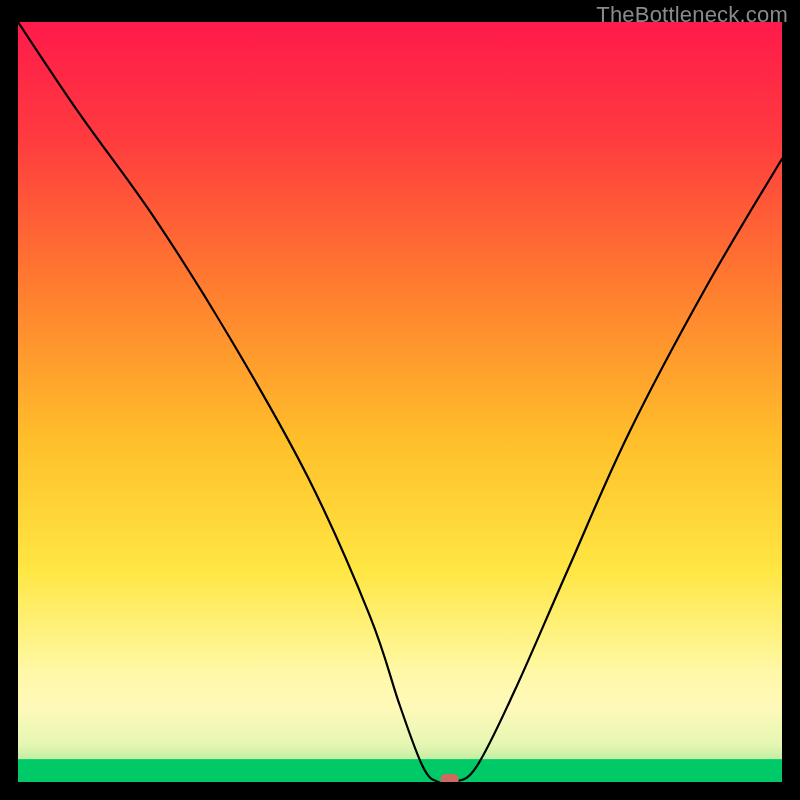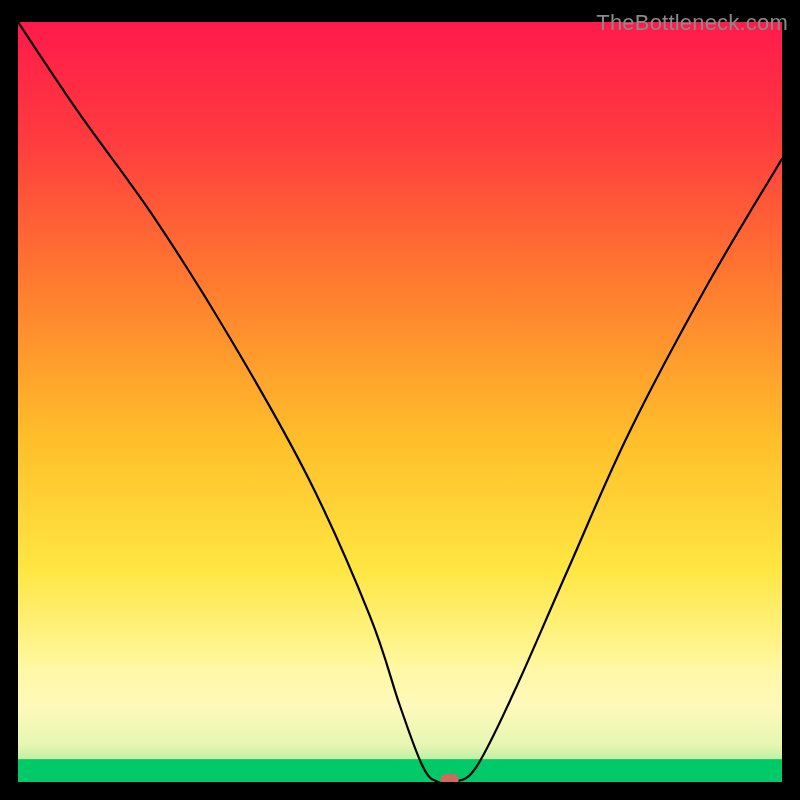--- a/index.html
+++ b/index.html
@@ -12,21 +12,21 @@
     overflow: hidden;
   }
   .frame {
     position: relative;
     width: 800px;
     height: 800px;
     background: #000;
   }
   .watermark {
     position: absolute;
-    top: 10px;
+    top: 2px;
     right: 12px;
     color: #8a8a8a;
     font-size: 22px;
     font-weight: 500;
     letter-spacing: 0.2px;
     z-index: 5;
   }
   .plot-area {
     position: absolute;
     left: 18px;

